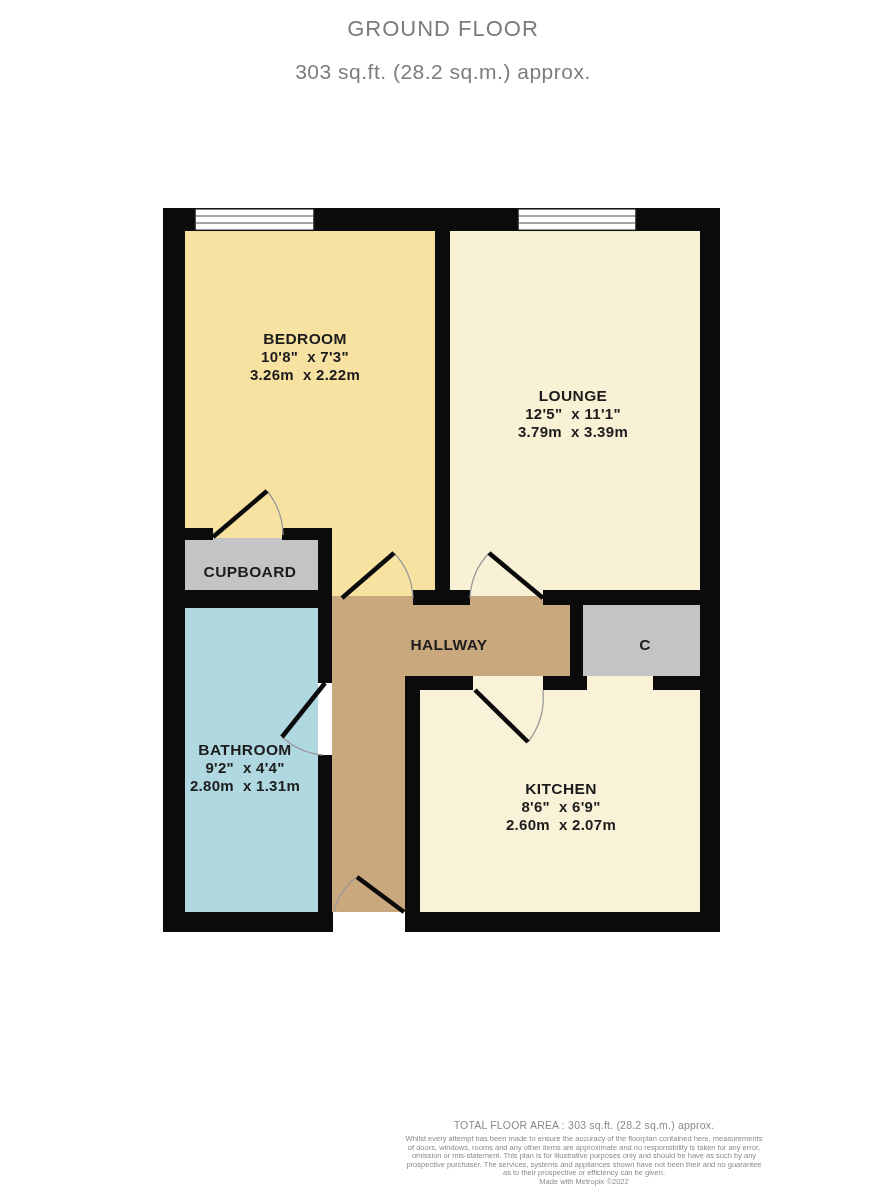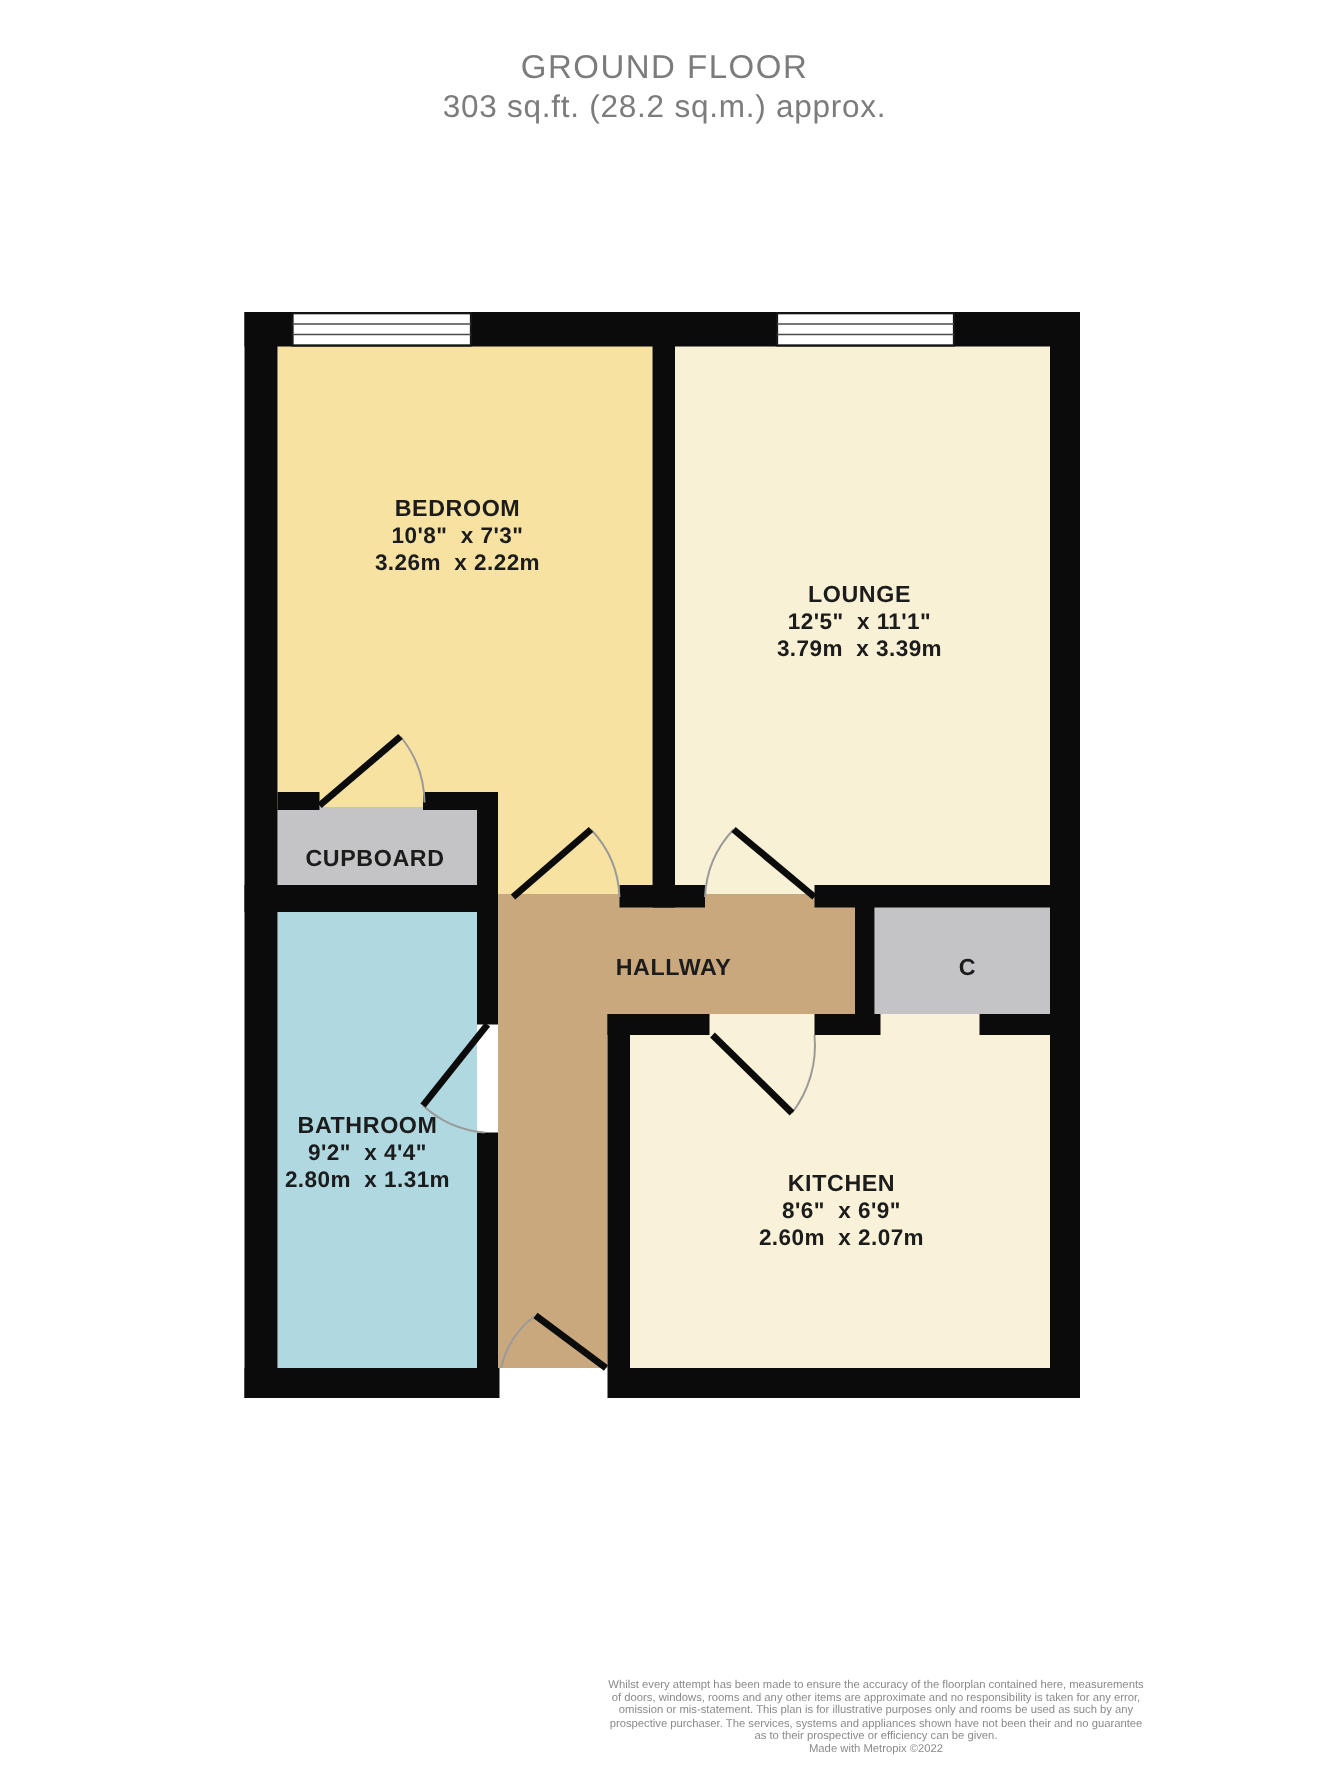--- a/index.html
+++ b/index.html
@@ -20,26 +20,25 @@
     top: 18px;
     left: 0;
     width: 886px;
     text-align: center;
     color: #7c7c7c;
   }
   .header .title {
     font-size: 22px;
     letter-spacing: 1px;
     line-height: 1.0;
-    margin-top: 16px;
   }
   .header .subtitle {
     font-size: 21px;
     letter-spacing: 0.5px;
-    margin-top: 4px;
+    margin-top: 20px;
   }
   .plan-svg {
     position: absolute;
     left: 0;
     top: 0;
   }
   .wall { fill: #0b0b0b; }
   .win-glass { fill: #ffffff; stroke: #161616; stroke-width: 1.5; }
   .win-line { stroke: #4a4a4a; stroke-width: 1; }
   .door-leaf { stroke: #0b0b0b; stroke-width: 4.5; fill: none; }
@@ -184,23 +183,24 @@
       <text class="room-dims" x="245" y="773">9'2"  x 4'4"</text>
       <text class="room-dims" x="245" y="791">2.80m  x 1.31m</text>
 
       <text class="room-label" x="561" y="794">KITCHEN</text>
       <text class="room-dims" x="561" y="812">8'6"  x 6'9"</text>
       <text class="room-dims" x="561" y="830">2.60m  x 2.07m</text>
     </g>
   </svg>
 
   <div class="footer">
+    <div class="total">TOTAL FLOOR AREA : 303 sq.ft. (28.2 sq.m.) approx.</div>
     <div class="disclaimer">
       <div>Whilst every attempt has been made to ensure the accuracy of the floorplan contained here, measurements</div>
       <div>of doors, windows, rooms and any other items are approximate and no responsibility is taken for any error,</div>
-      <div>omission or mis-statement. This plan is for illustrative purposes only and rooms be used as such by any</div>
+      <div>omission or mis-statement. This plan is for illustrative purposes only and should be have as such by any</div>
       <div>prospective purchaser. The services, systems and appliances shown have not been their and no guarantee</div>
       <div>as to their prospective or efficiency can be given.</div>
       <div>Made with Metropix ©2022</div>
     </div>
   </div>
 
 </div>
 
 </body></html>

